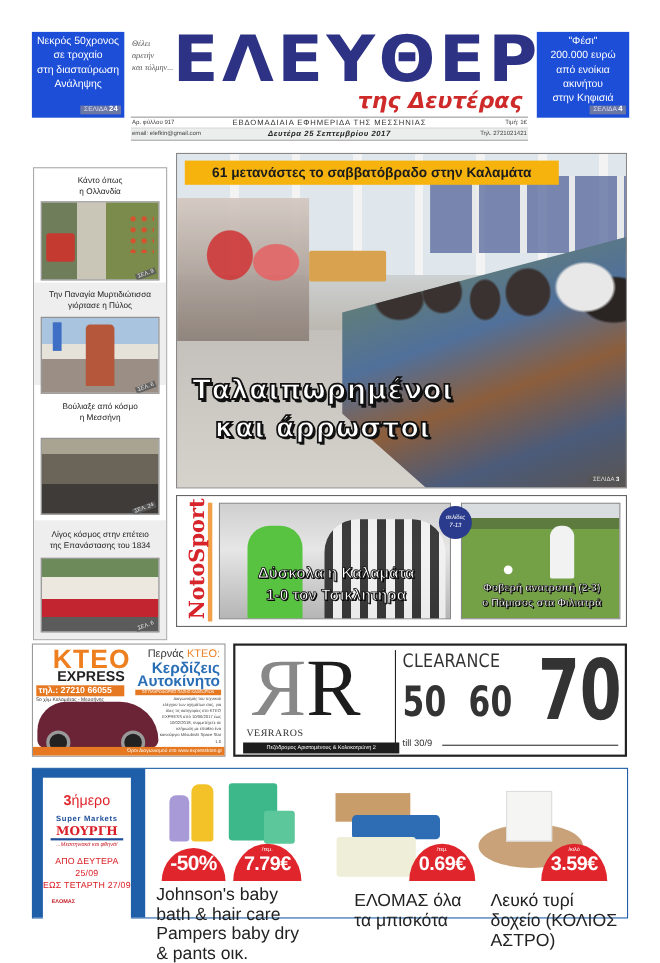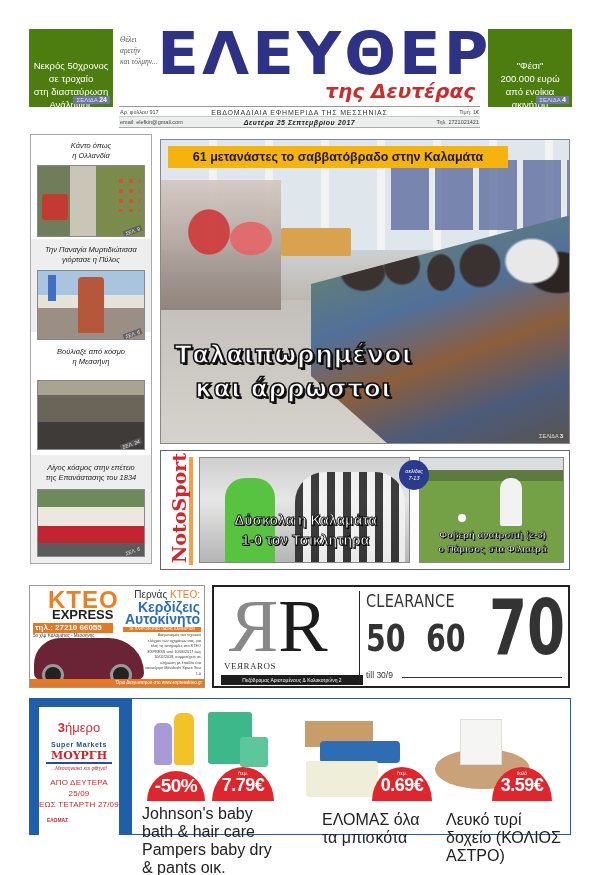--- a/index.html
+++ b/index.html
@@ -2,22 +2,22 @@
 <html><head>
   <meta charset="utf-8">
   <style>
     * { box-sizing: border-box; margin: 0; padding: 0; }
     html, body { width: 600px; height: 875px; background: #ffffff; overflow: hidden; }
     body { position: relative; font-family: "Liberation Sans", sans-serif; color: #222; }
 
     
     .teaser-box {
       position: absolute; top: 29px; width: 84px; height: 78px;
-      background: #4d7c0f; color: #fff; text-align: center;
-      font-size: 9.5px; line-height: 13px; padding-top: 30px;
+      background: #1d4ed8; color: #fff; text-align: center;
+      font-size: 9.5px; line-height: 13px; padding-top: 2px;
     }
     .teaser-box .line { display: block; }
     .teaser-box .page-tag {
       position: absolute; right: 3px; bottom: 3px; background: #6b78a6;
       font-size: 6px; line-height: 8px; padding: 0 3px; color: #dde;
     }
     .teaser-box .page-tag b { color: #fff; font-size: 7px; }
     #teaser-left { left: 29px; }
     #teaser-right { left: 488px; }
 
@@ -47,22 +47,22 @@
     .mast-row .l { position: absolute; left: 1px; }
     .mast-row .c { position: absolute; left: 0; right: 0; text-align: center; }
     .mast-row .r { position: absolute; right: 1px; }
     #mast-row-1 { top: 106px; border-top: 1px solid #999; border-bottom: 1px solid #ccc; }
     #mast-row-1 .c { font-size: 7px; letter-spacing: 0.8px; color: #333; }
     #mast-row-2 { top: 117px; background: #eceded; border-bottom: 1px solid #aaa; }
     #mast-row-2 .c { font-size: 7px; font-weight: bold; font-style: italic; color: #222; letter-spacing: 0.5px; }
 
     
     .left-col {
-      position: absolute; left: 30px; top: 134px; width: 122px; height: 430px;
-      border: 1px solid #aaa; background: #fff; font-style: italic;
+      position: absolute; left: 30px; top: 152px; width: 122px; height: 430px;
+      border: 1px solid #aaa; background: #fff;
     }
     .left-item { position: absolute; left: 0; width: 120px; }
     .left-item .cap {
       text-align: center; font-size: 7.5px; line-height: 10px; color: #222; padding: 0 2px;
     }
     .left-item .photo {
       position: absolute; left: 6px; width: 108px; height: 72px;
       border: 1px solid #888; overflow: hidden;
     }
     .left-item .photo .pg {

